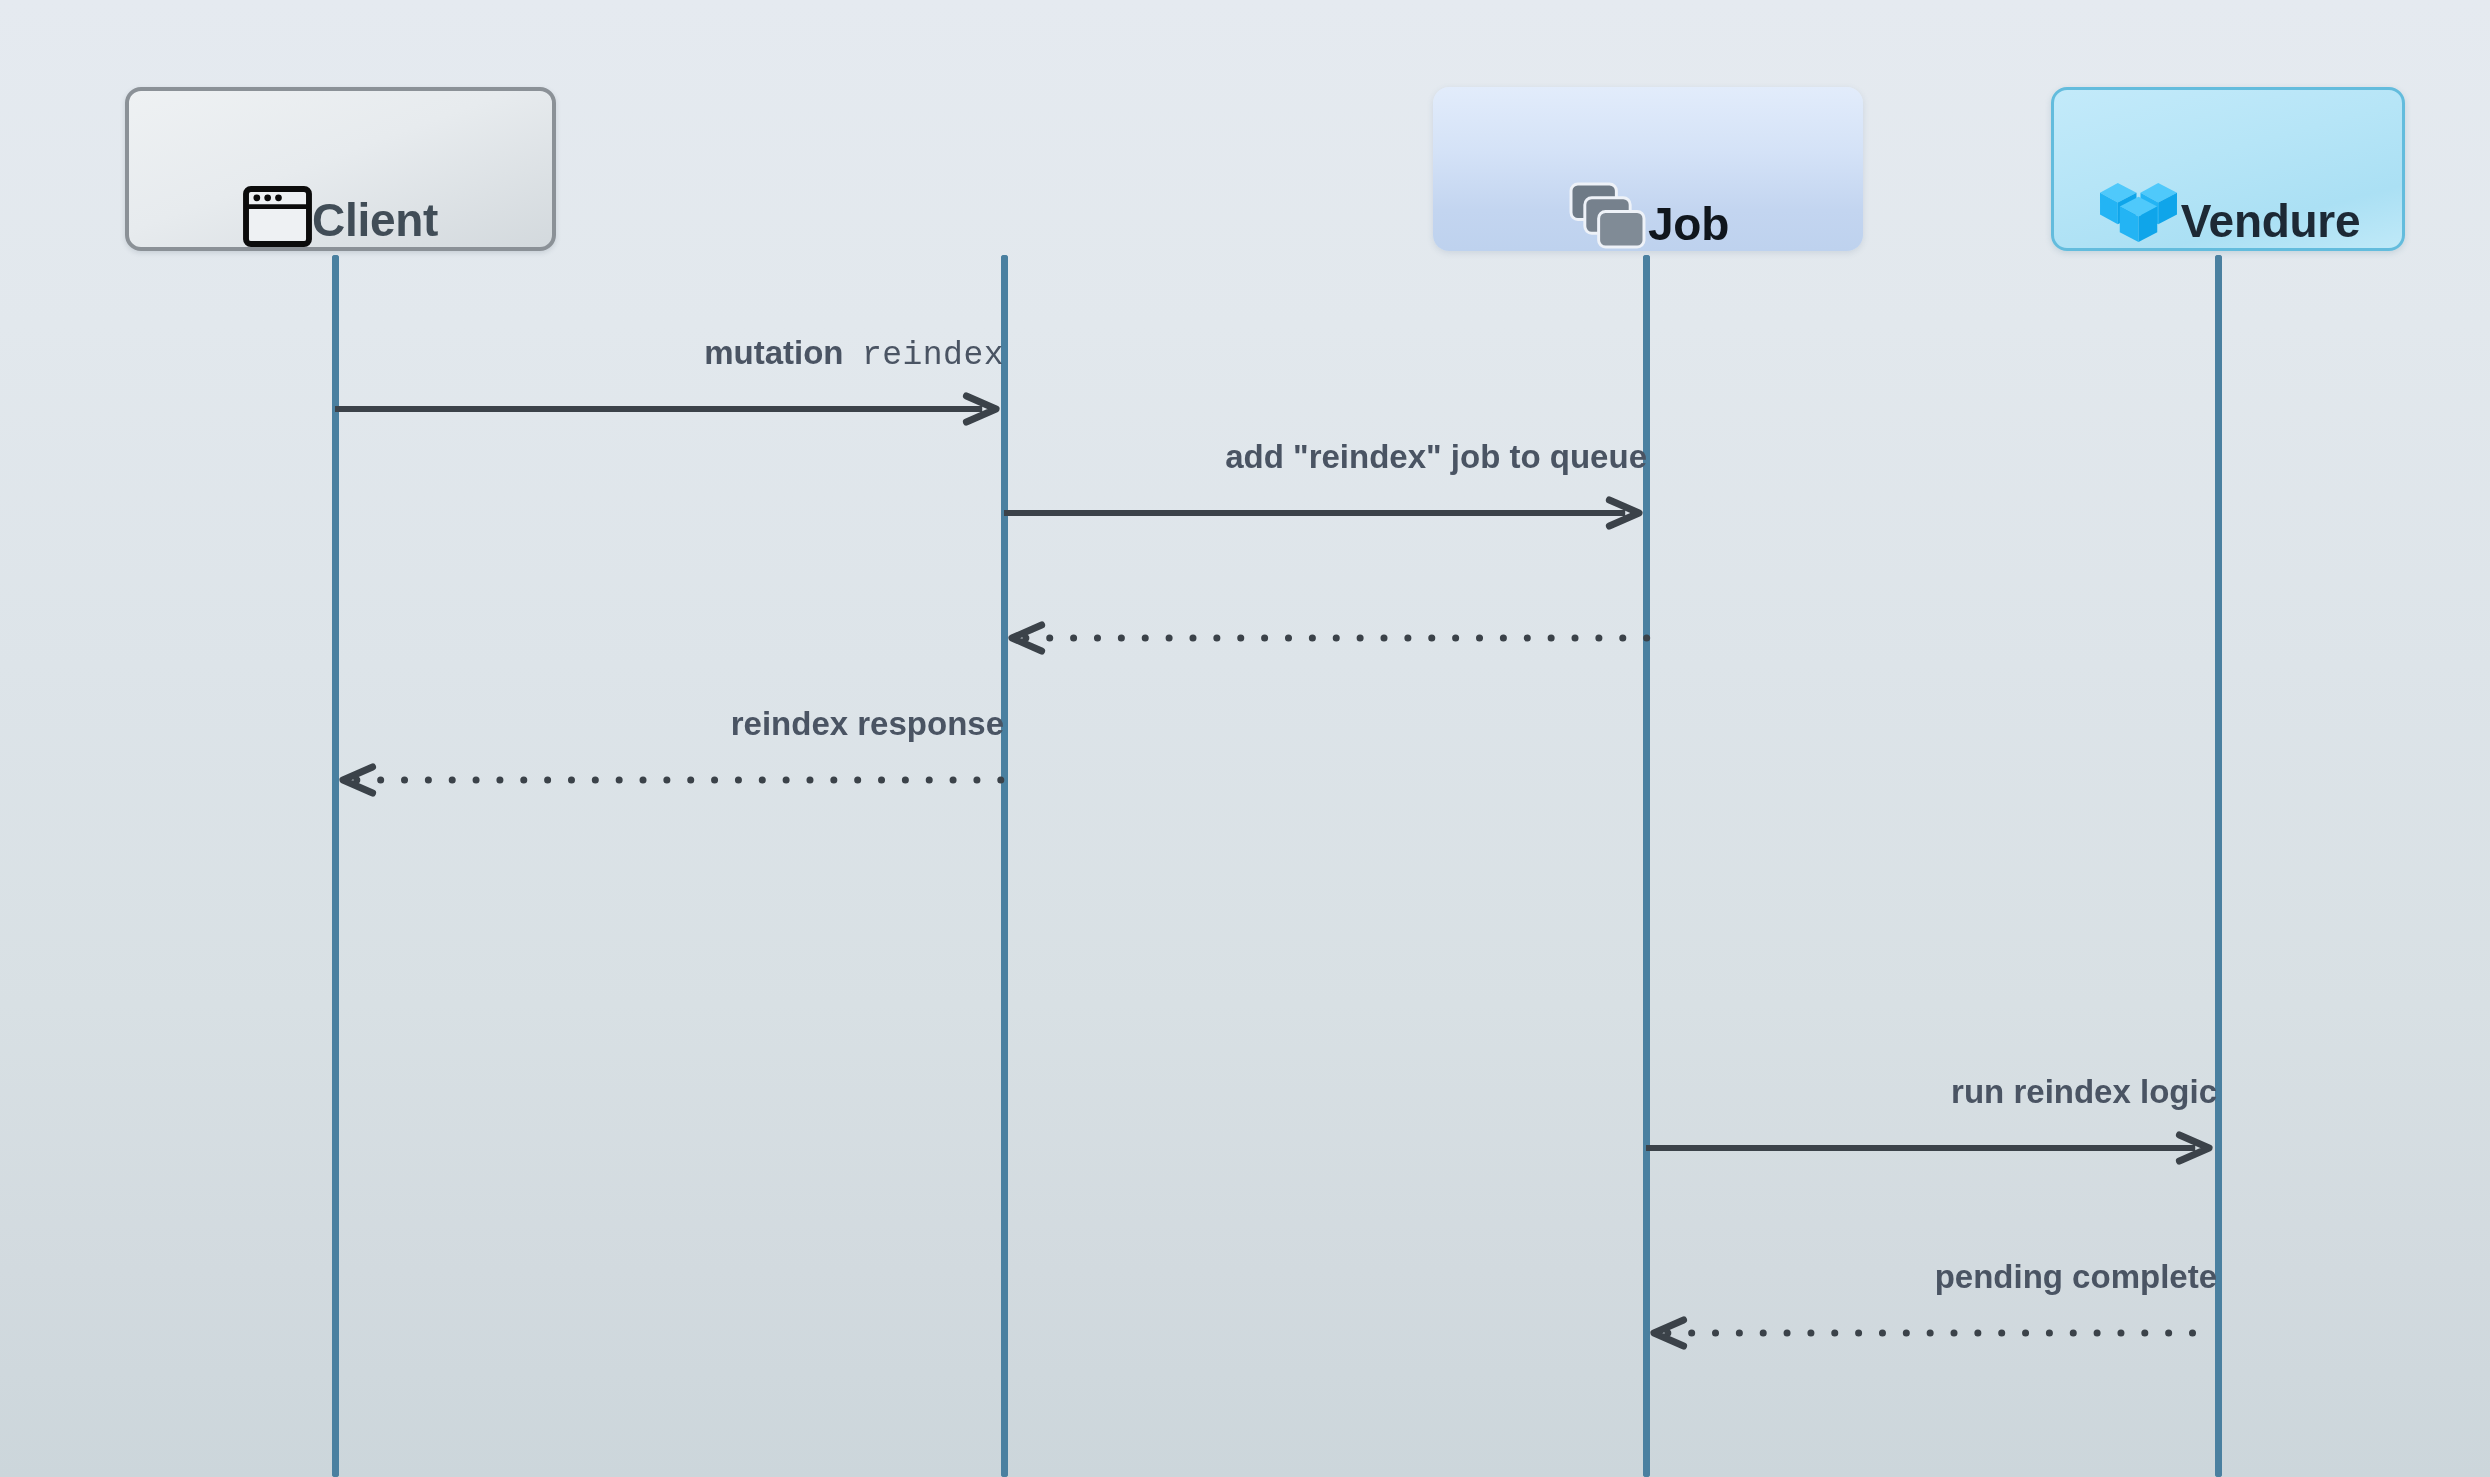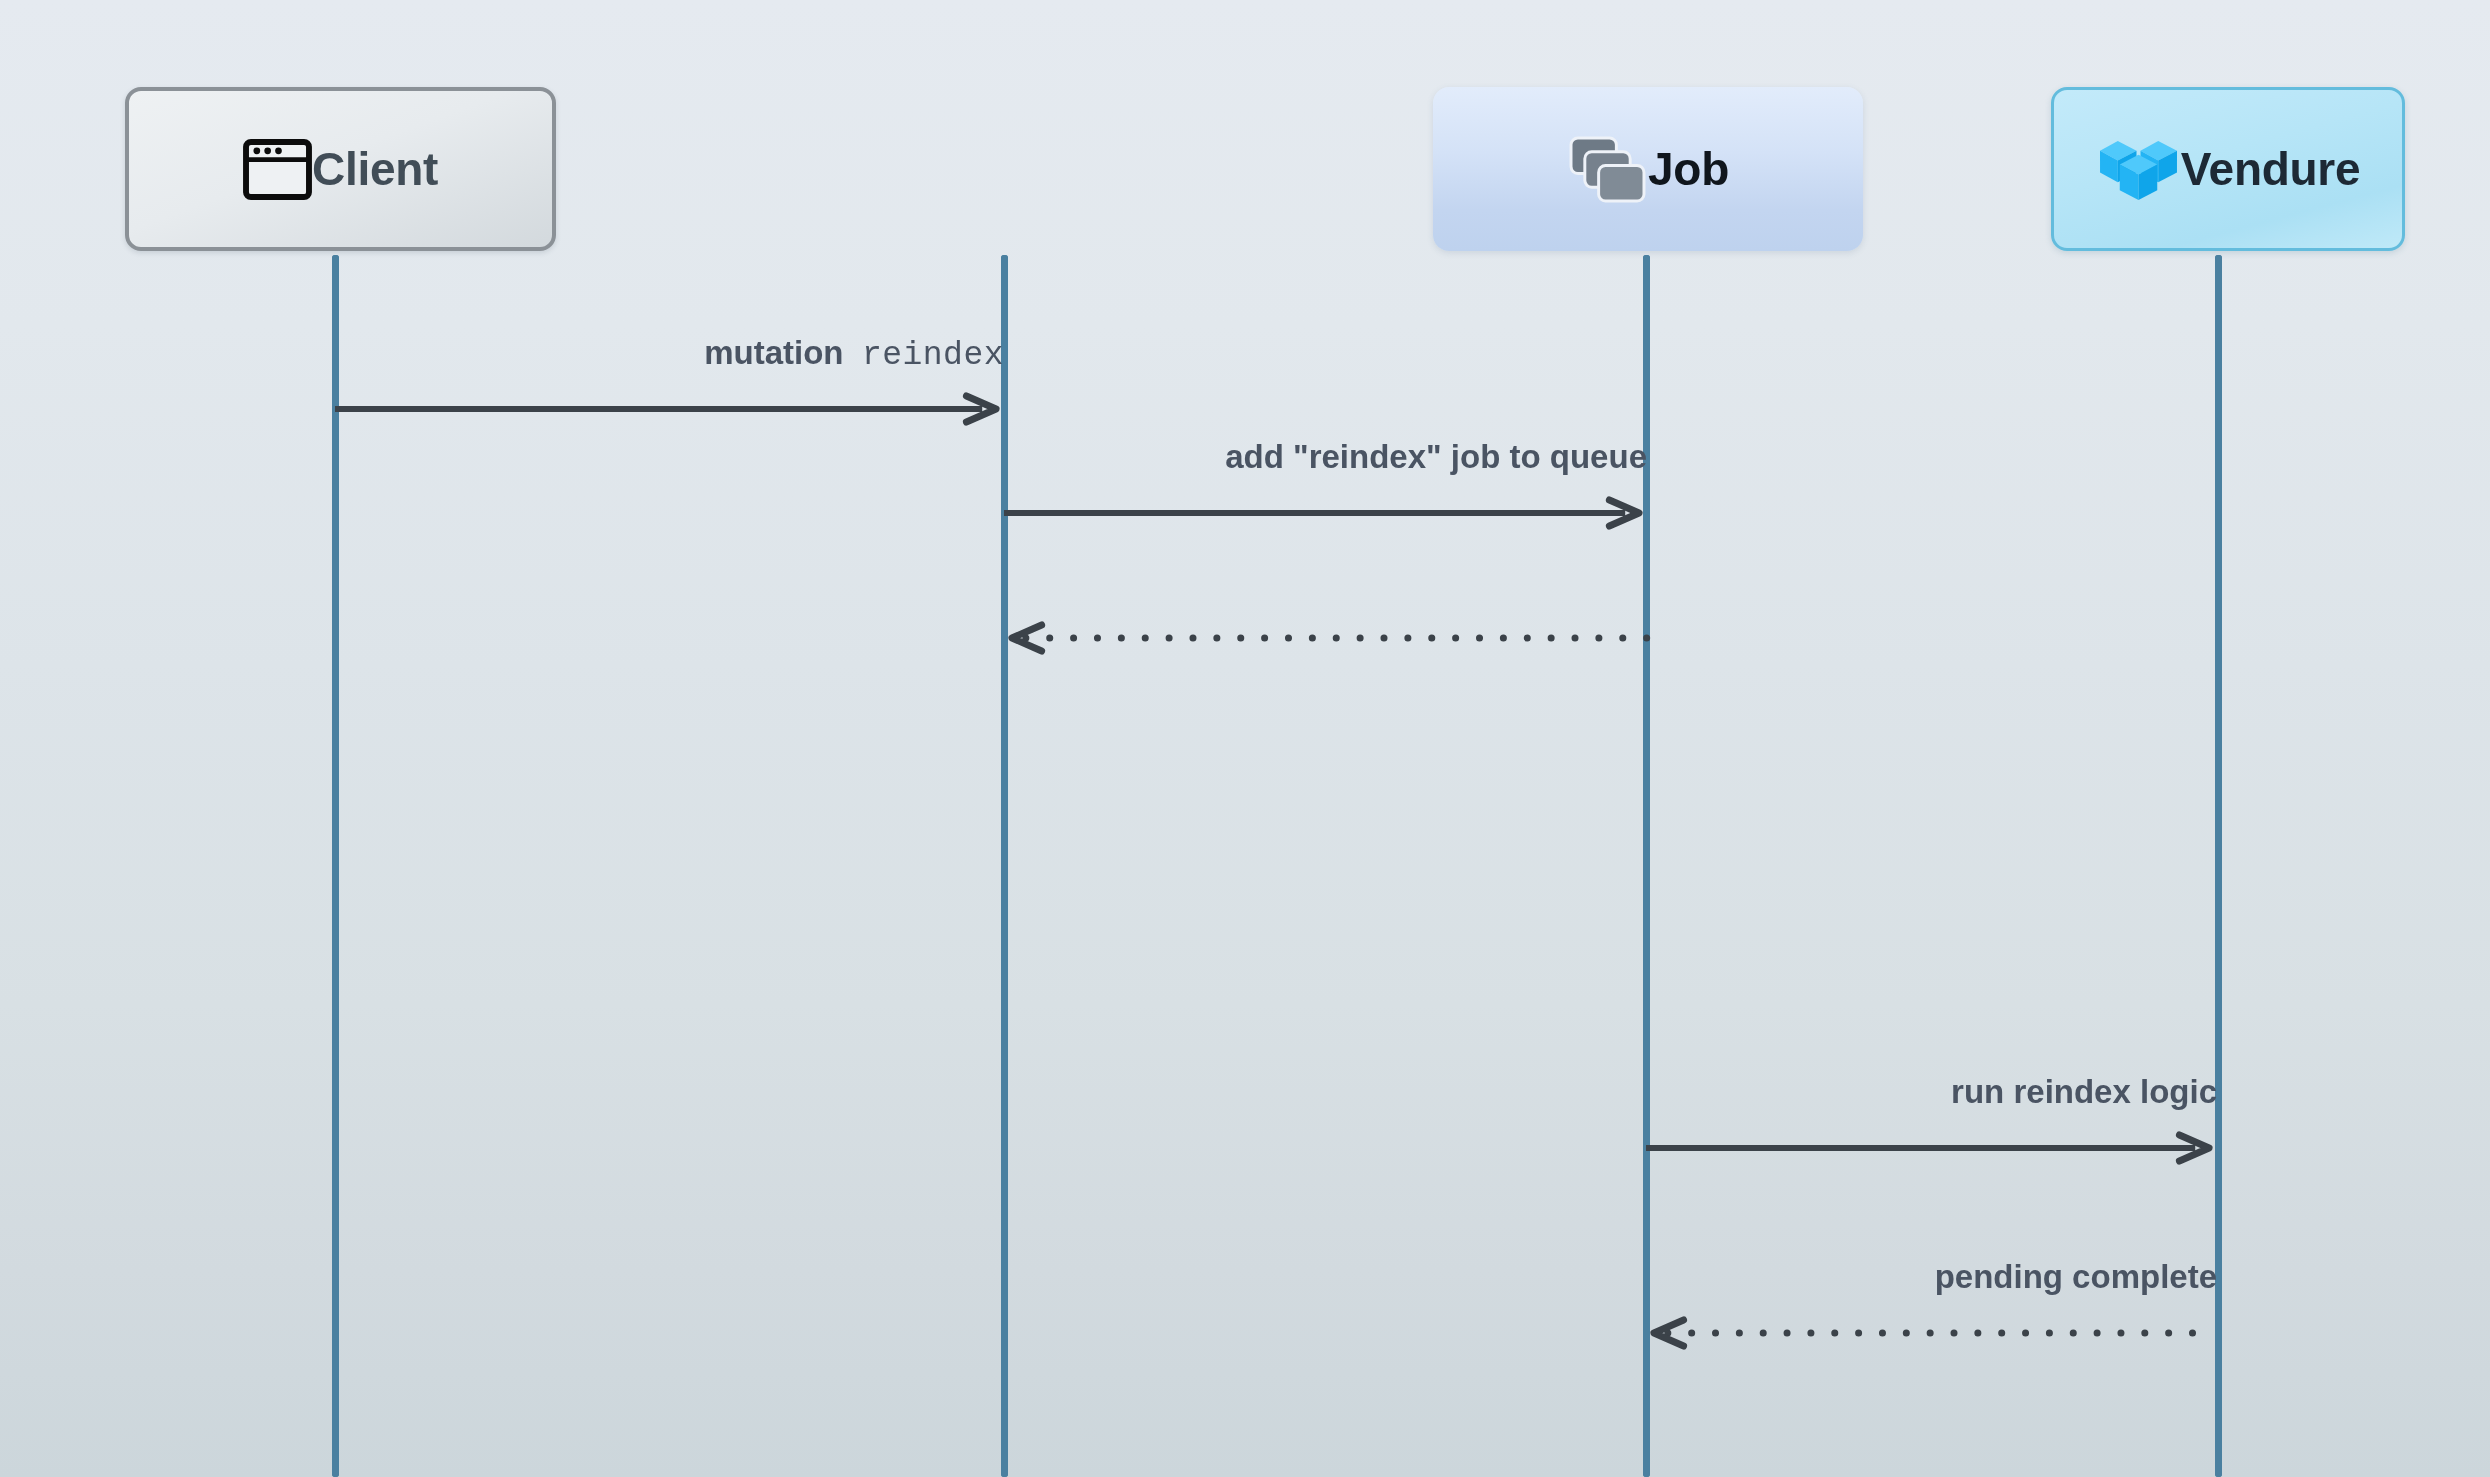--- a/index.html
+++ b/index.html
@@ -24,21 +24,21 @@
     position: absolute;
     left: 0; top: 0;
     width: 2491px;
     height: 1477px;
   }
 
   
   .participant {
     position: absolute;
     display: flex;
-    align-items: center;
+    align-items: flex-end;
     justify-content: center;
     height: 164px;
     border-radius: 16px;
     padding: 0 34px;
   }
   .participant .pname {
     font-size: 46px;
     font-weight: bold;
     letter-spacing: -0.3px;
     white-space: nowrap;
@@ -198,20 +198,29 @@
 
   <div class="msg" style="left:1004px; top:564px; width:643px">
     <div class="msg-line">
       <svg width="643" height="30" viewBox="0 0 649 30" preserveAspectRatio="none">
         <line x1="22" y1="15" x2="649" y2="15" stroke="#3b4249" stroke-width="7" stroke-linecap="round" stroke-dasharray="0.1 24"></line>
         <polyline points="38,2 8,15 38,28" fill="none" stroke="#3b4249" stroke-width="7" stroke-linecap="round" stroke-linejoin="round"></polyline>
       </svg>
     </div>
   </div>
 
+  <div class="msg" style="left:335px; top:706px; width:669px">
+    <div class="msg-label">reindex response</div>
+    <div class="msg-line">
+      <svg width="669" height="30" viewBox="0 0 676 30" preserveAspectRatio="none">
+        <line x1="22" y1="15" x2="676" y2="15" stroke="#3b4249" stroke-width="7" stroke-linecap="round" stroke-dasharray="0.1 24"></line>
+        <polyline points="38,2 8,15 38,28" fill="none" stroke="#3b4249" stroke-width="7" stroke-linecap="round" stroke-linejoin="round"></polyline>
+      </svg>
+    </div>
+  </div>
 
   <div class="msg" style="left:1646px; top:1074px; width:571px">
     <div class="msg-label">run reindex logic</div>
     <div class="msg-line">
       <svg width="571" height="30" viewBox="0 0 577 30" preserveAspectRatio="none">
         <line x1="0" y1="15" x2="555" y2="15" stroke="#3b4249" stroke-width="6"></line>
         <polyline points="539,2 569,15 539,28" fill="none" stroke="#3b4249" stroke-width="7" stroke-linecap="round" stroke-linejoin="round"></polyline>
       </svg>
     </div>
   </div>

